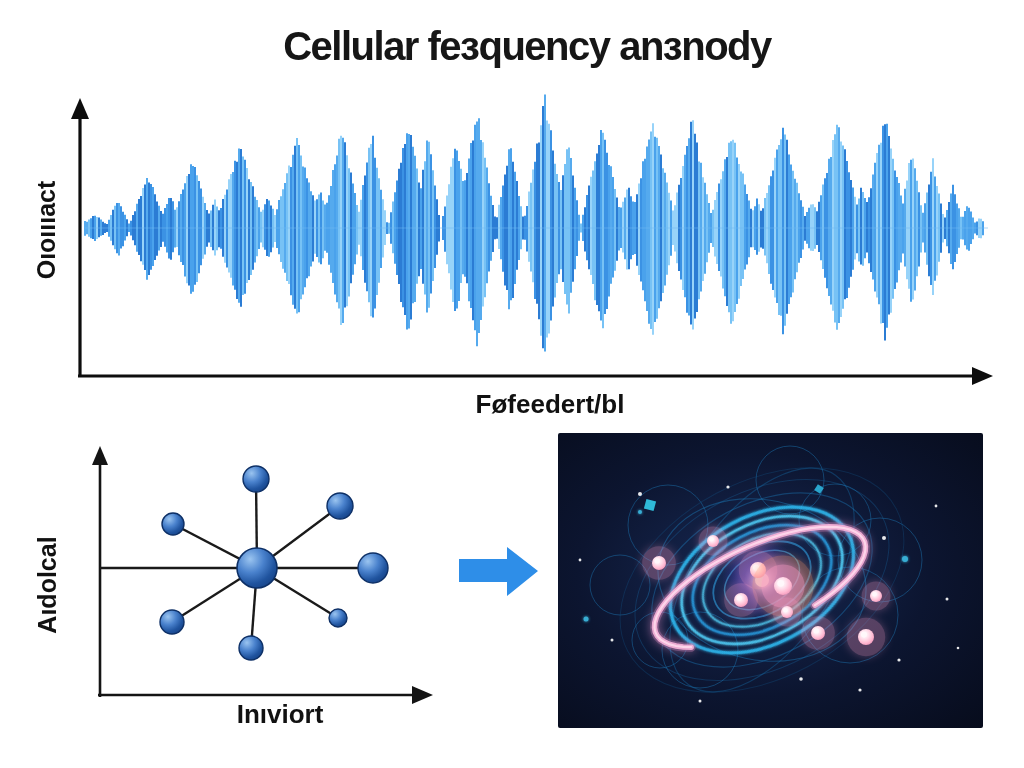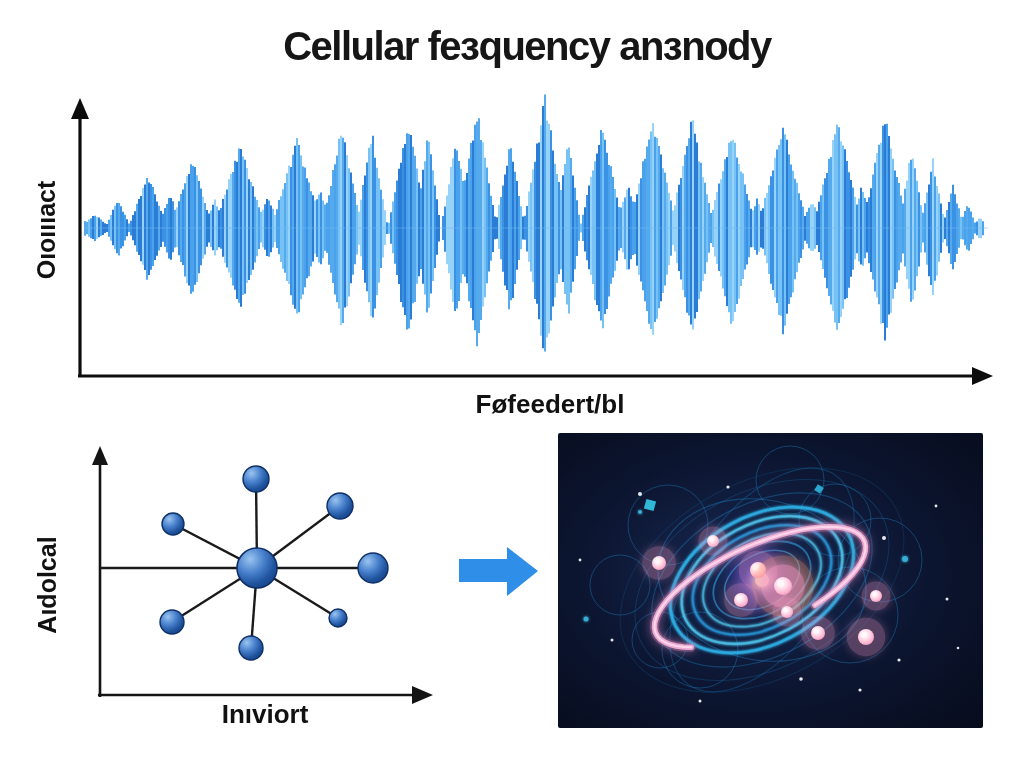--- a/index.html
+++ b/index.html
@@ -19,21 +19,21 @@
     position:absolute;transform:translate(-50%,-50%) rotate(-90deg);
     font-weight:700;font-size:25px;color:#111;white-space:nowrap;
   }
   .hlabel{
     position:absolute;transform:translate(-50%,-50%);
     font-weight:700;font-size:26px;color:#111;white-space:nowrap;text-align:right;
   }
   #wave-ylabel{left:46px;top:230px;}
   #wave-xlabel{left:550px;top:404px;}
   #net-ylabel{left:47px;top:585px;}
-  #net-xlabel{left:265px;top:714px;}
+  #net-xlabel{left:280px;top:714px;}
 </style>
 </head>
 <body>
 
 <svg id="scene" width="1024" height="768" viewBox="0 0 1024 768">
     <defs>
       <radialGradient id="sphGrad" cx="33%" cy="28%" r="85%">
         <stop offset="0%" stop-color="#9ac4f0"></stop>
         <stop offset="40%" stop-color="#4a82cd"></stop>
         <stop offset="72%" stop-color="#20549f"></stop>

